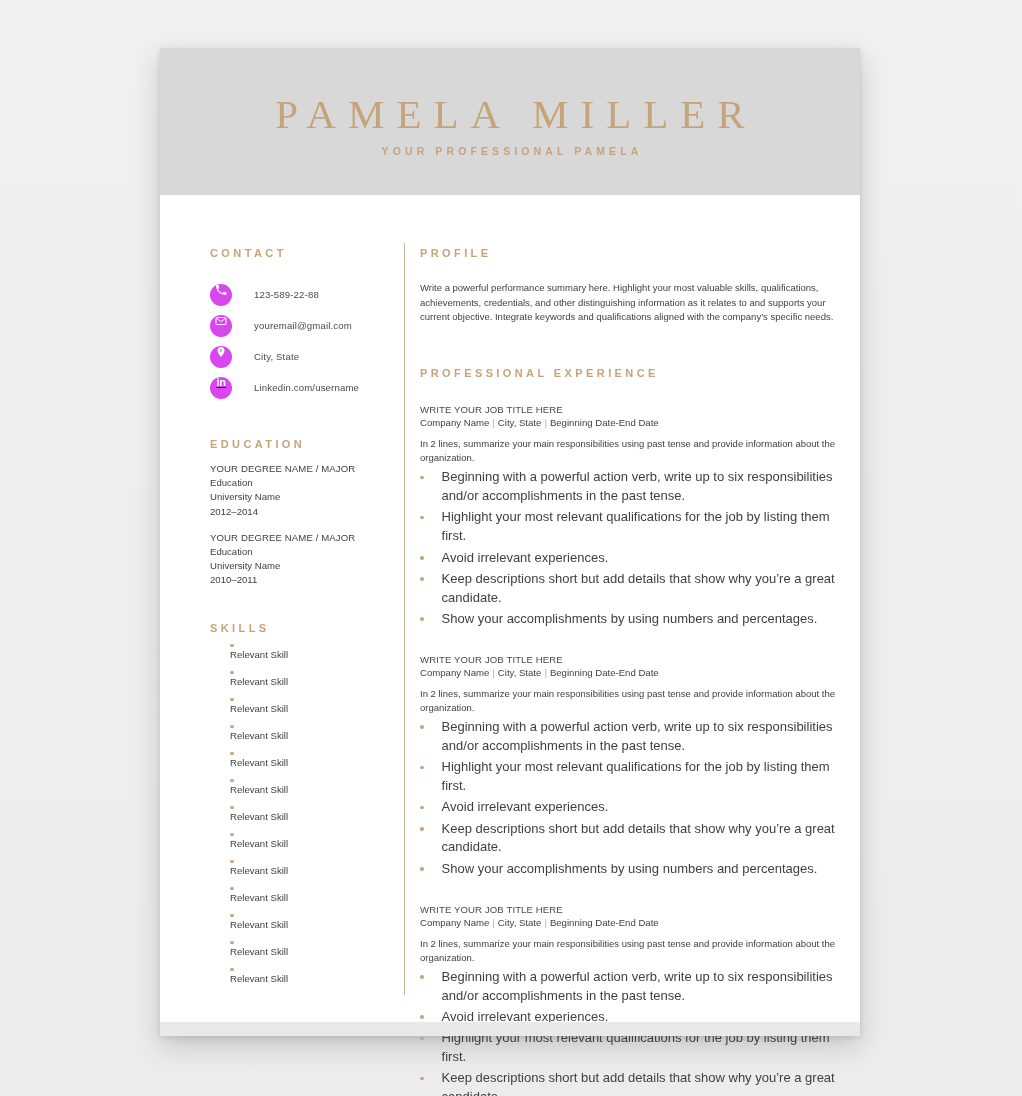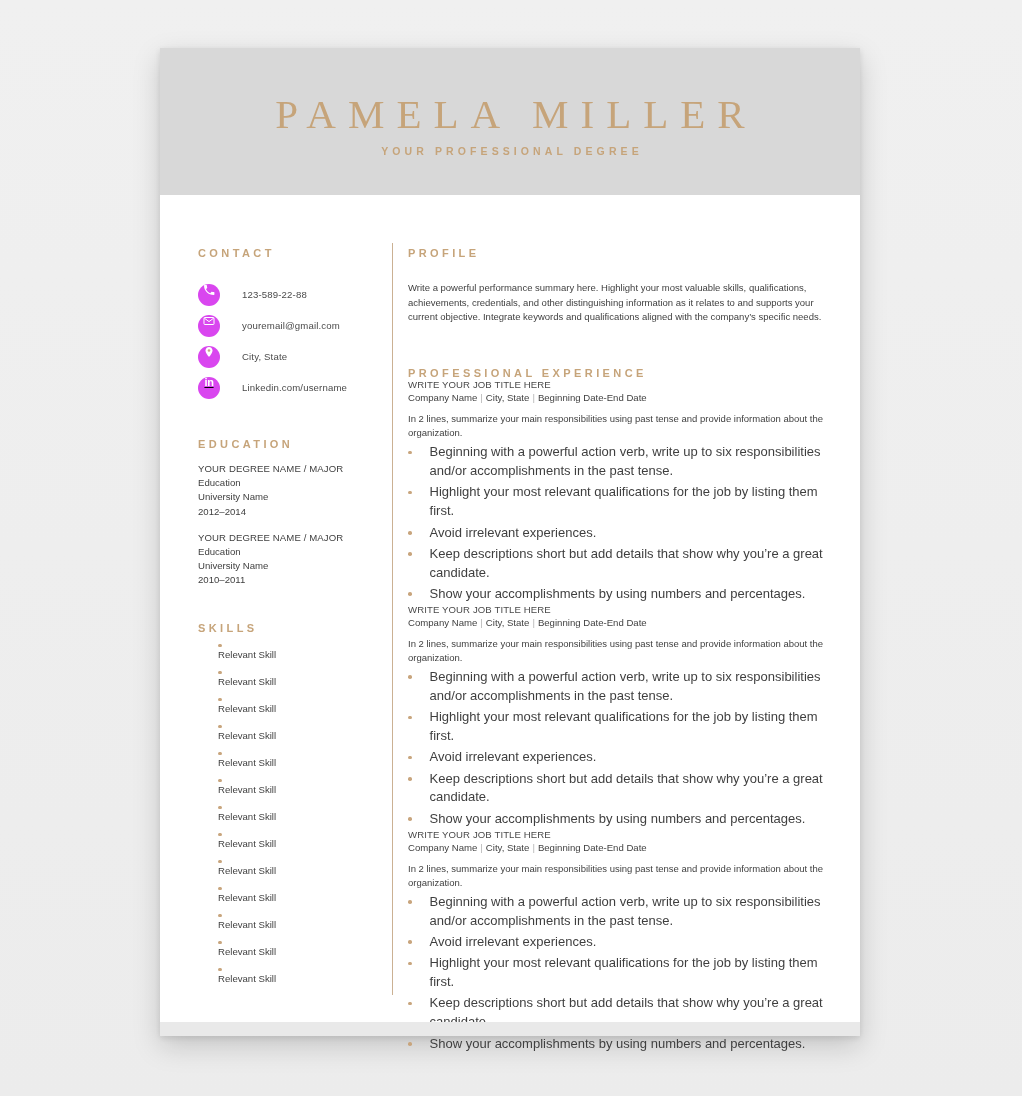--- a/index.html
+++ b/index.html
@@ -70,21 +70,21 @@
     left: 0;
     bottom: 0;
     width: 700px;
     height: 14px;
     background: #e9e9e9;
   }
 
   
   .body-area {
     position: absolute;
-    left: 0;
+    left: 12px;
     top: 147px;
     width: 672px;
     bottom: 14px;
   }
 
   .divider {
     position: absolute;
     left: 232px;
     top: 48px;
     width: 1px;
@@ -181,20 +181,21 @@
     font-size: 9.5px;
     color: #3f3f3f;
     line-height: 1.55;
     margin-bottom: 13px;
   }
   .para:last-child { margin-bottom: 0; }
 
   
   .experience-block { margin-top: 42px; }
   .job {
+    margin-top: 25px;
   }
   .job-title {
     font-size: 9.6px;
     color: #4a4a4a;
     letter-spacing: 0.1px;
     text-transform: uppercase;
   }
   .job-meta {
     font-size: 9.6px;
     color: #3f3f3f;
@@ -219,21 +220,21 @@
   .bullet-text { margin-left: 18px; }
 </style>
 </head>
 <body>
 
 <div id="canvas">
   <div class="page">
 
     <div class="header-band">
       <div class="full-name">PAMELA MILLER</div>
-      <div class="job-subtitle">YOUR PROFESSIONAL DEGREE</div>
+      <div class="job-subtitle">YOUR PROFESSIONAL PAMELA</div>
     </div>
 
     <div class="body-area">
       <div class="divider"></div>
 
       <div class="col-left">
 
         <div>
           <div class="section-title">CONTACT</div>
           <div class="contact-list">

